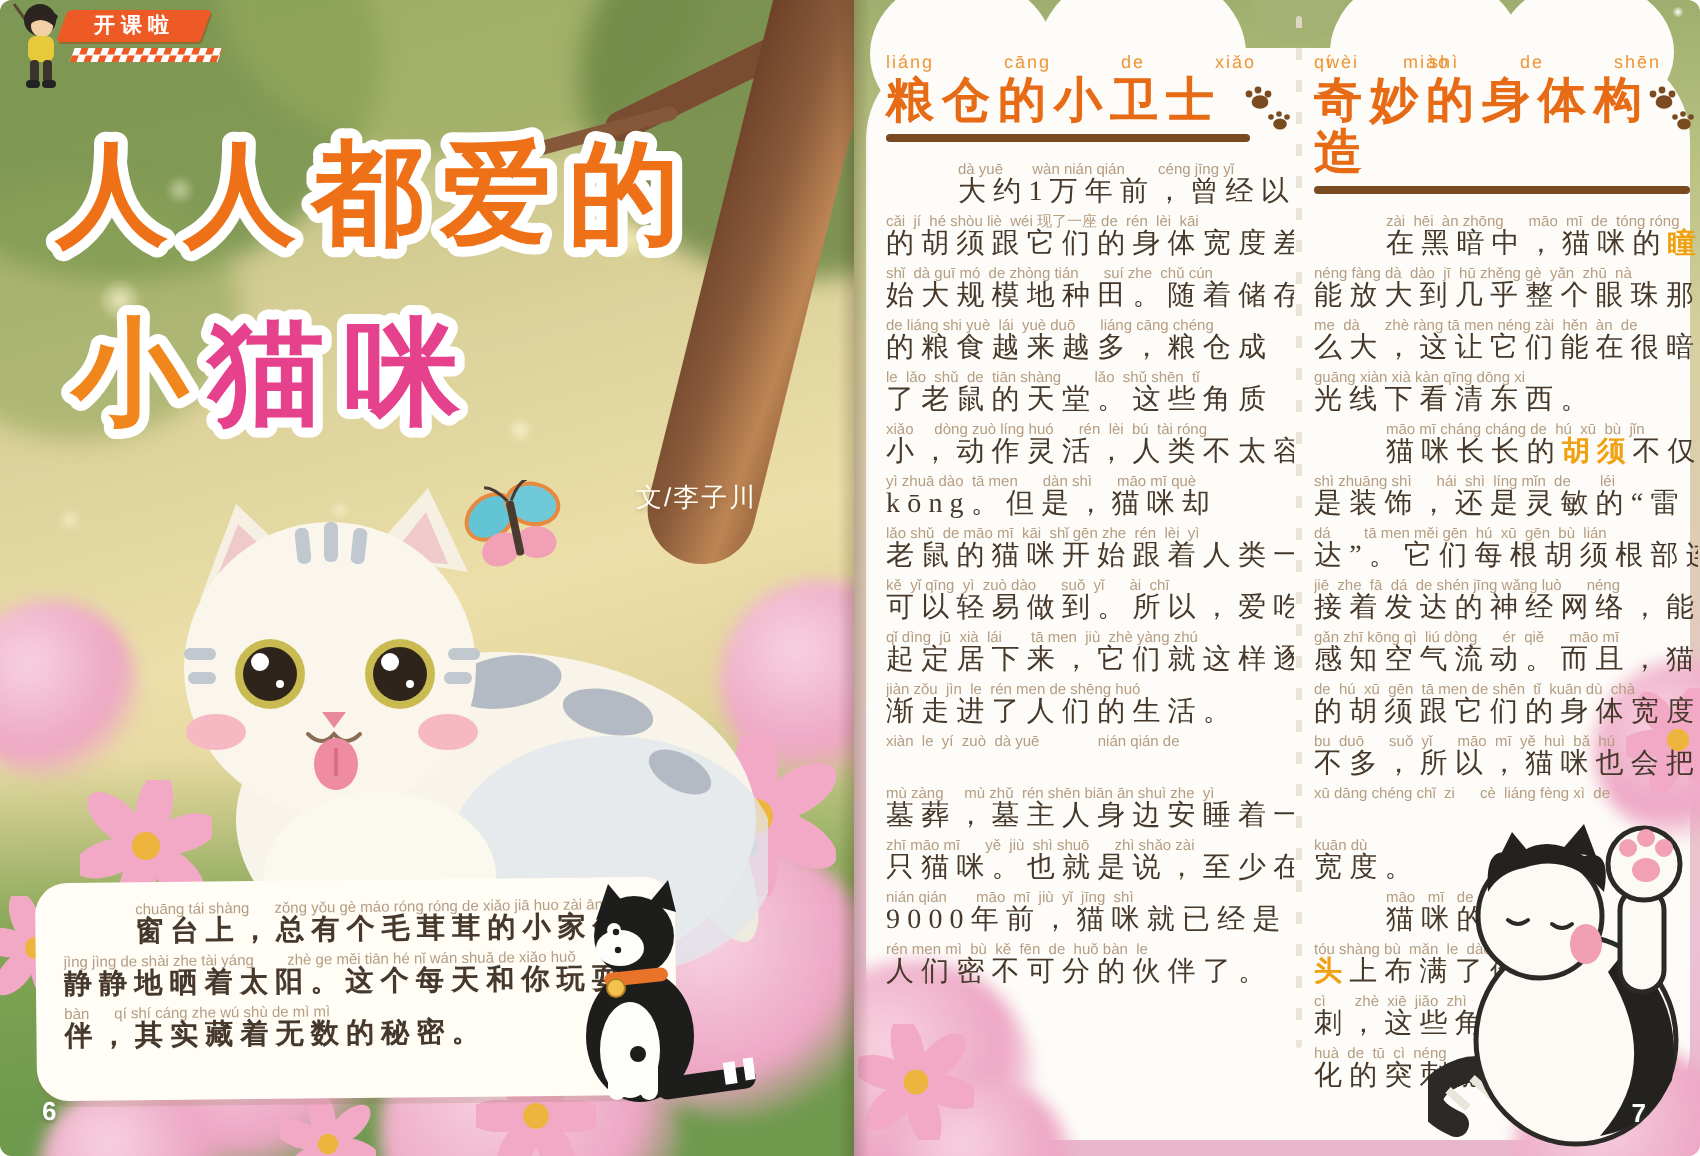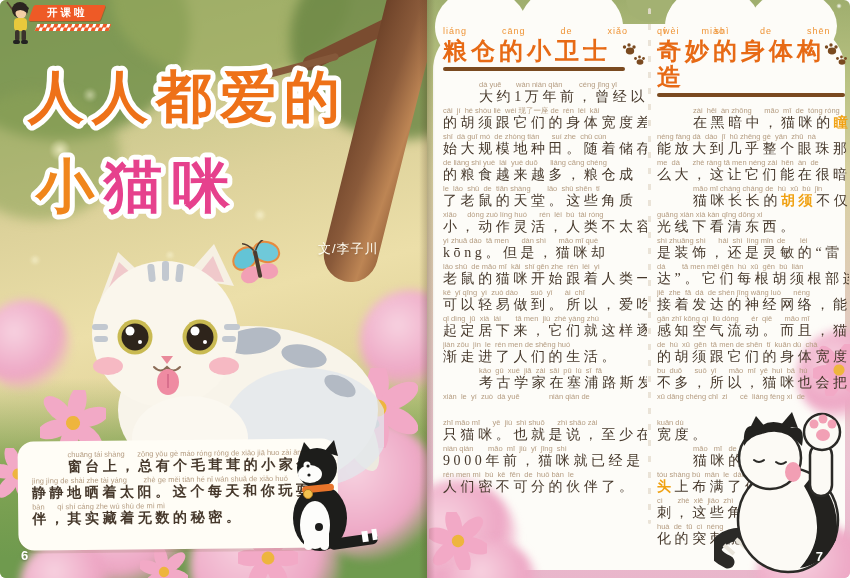--- a/index.html
+++ b/index.html
@@ -364,29 +364,29 @@
           <div class="line">
             <span class="py">qǐ dìng  jū  xià  lái       tā men  jiù  zhè yàng zhú</span>
             <span class="zh"><span>起定居下来，它们就这样逐</span></span>
           </div>
 
           <div class="line">
             <span class="py">jiàn zǒu  jìn  le  rén men de shēng huó</span>
             <span class="zh"><span>渐走进了人们的生活。</span></span>
           </div>
 
-          <div class="line indent">
-            <span class="py">kǎo  gǔ  xué  jiā  zài  sāi  pǔ  lù  sī  fā</span>
-            <span class="zh"><span>考古学家在塞浦路斯发</span></span>
-          </div>
 
           <div class="line">
             <span class="py">xiàn  le  yí  zuò  dà yuē              nián qián de</span>
           </div>
 
+          <div class="line">
+            <span class="py">mù zàng     mù zhǔ  rén shēn biān ān shuì zhe  yì</span>
+            <span class="zh"><span>墓葬，墓主人身边安睡着一</span></span>
+          </div>
 
           <div class="line">
             <span class="py">zhī māo mī      yě  jiù  shì shuō      zhì shǎo zài</span>
             <span class="zh"><span>只猫咪。也就是说，至少在</span></span>
           </div>
 
           <div class="line">
             <span class="py">nián qián       māo  mī  jiù  yǐ  jīng  shì</span>
             <span class="zh"><span>9000年前，猫咪就已经是</span></span>
           </div>
@@ -426,28 +426,28 @@
           <div class="line">
             <span class="py">néng fàng dà  dào  jī  hū zhěng gè  yǎn  zhū  nà</span>
             <span class="zh"><span>能放大到几乎整个眼珠那</span></span>
           </div>
 
           <div class="line">
             <span class="py">me  dà      zhè ràng tā men néng zài  hěn  àn  de</span>
             <span class="zh"><span>么大，这让它们能在很暗的</span></span>
           </div>
 
+          <div class="line">
+            <span class="py">guāng xiàn xià kàn qīng dōng xi</span>
+            <span class="zh"><span>光线下看清东西。</span></span>
+          </div>
+
           <div class="line indent">
             <span class="py">māo mī cháng cháng de  hú  xū  bù  jǐn</span>
             <span class="zh"><span>猫咪长长的</span><span class="hl">胡须</span><span>不仅</span></span>
-          </div>
-
-          <div class="line">
-            <span class="py">guāng xiàn xià kàn qīng dōng xi</span>
-            <span class="zh"><span>光线下看清东西。</span></span>
           </div>
 
           <div class="line">
             <span class="py">shì zhuāng shì      hái  shì  líng mǐn  de       léi</span>
             <span class="zh"><span>是装饰，还是灵敏的“雷</span></span>
           </div>
 
           <div class="line">
             <span class="py">dá        tā men měi gēn  hú  xū  gēn  bù  lián</span>
             <span class="zh"><span>达”。它们每根胡须根部连</span></span>

